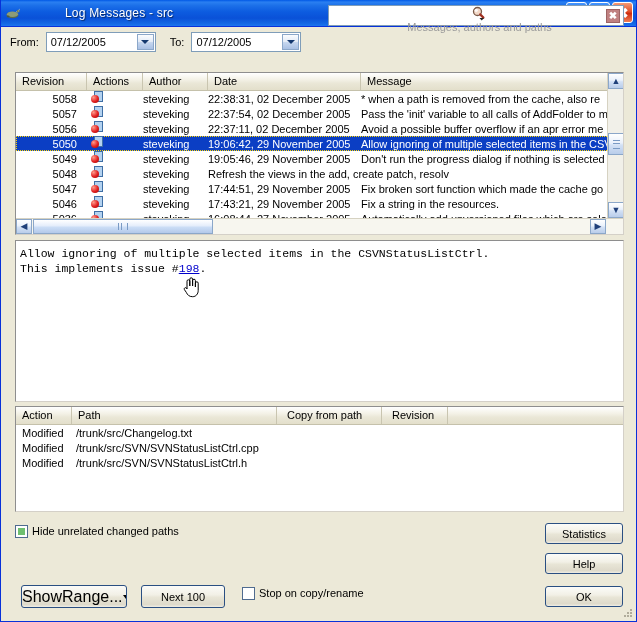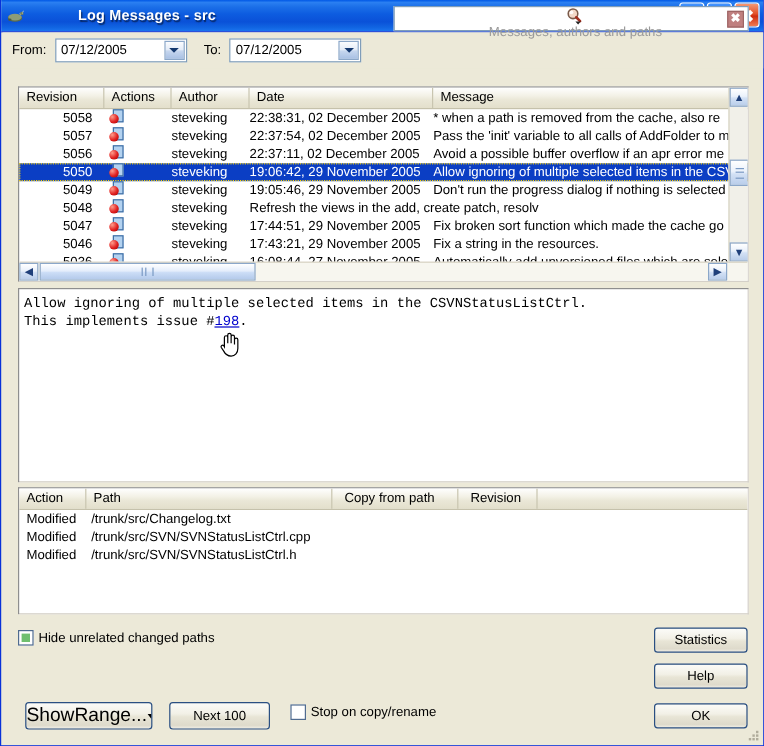--- a/index.html
+++ b/index.html
@@ -32,21 +32,21 @@
         #0d5ce0 45%, #0a51d8 70%, #1165e2 88%, #1b74ef 100%);
     border-bottom: 1px solid #0831d9;
     display: flex; align-items: center;
   }
   #titlebar .tb-icon {
     width: 16px; height: 16px; margin-left: 4px; margin-right: 4px;
     position: relative; flex: 0 0 auto;
   }
   #titlebar .tb-title {
     color: #ffffff;
-    font-weight: bold;
+    font-weight: normal;
     font-size: 12px;
     text-shadow: 1px 1px 1px rgba(0,0,0,0.55);
     white-space: nowrap;
     letter-spacing: 0.2px;
     padding-left: 40px;
   }
   .tb-buttons {
     position: absolute; right: 3px; top: 2px;
     display: flex; gap: 2px;
   }
@@ -264,21 +264,21 @@
 
   
   #pathpanel { left: 14px; top: 406px; width: 609px; height: 106px; }
   .prow { display: flex; height: 15px; align-items: center; font-size: 11px; color: #000; white-space: nowrap; }
   .p-act { width: 56px; box-sizing: border-box; padding-left: 6px; }
   .p-path { width: 205px; box-sizing: border-box; padding-left: 4px; }
   .p-copy { width: 80px; box-sizing: border-box; padding-left: 4px; }
   .p-rev  { width: 60px; box-sizing: border-box; padding-left: 4px; }
 
   
-  .chk-row { position: absolute; display: flex; align-items: center; }
+  .chk-row { position: absolute; display: flex; }
   .chkbox {
     width: 13px; height: 13px;
     background: #fff;
     border: 1px solid #4f6b8f;
     box-sizing: border-box;
     display: flex; align-items: center; justify-content: center;
     margin-right: 4px;
   }
   .chkbox .fill-green { width: 7px; height: 7px; background: #6fbf6f; }
 

